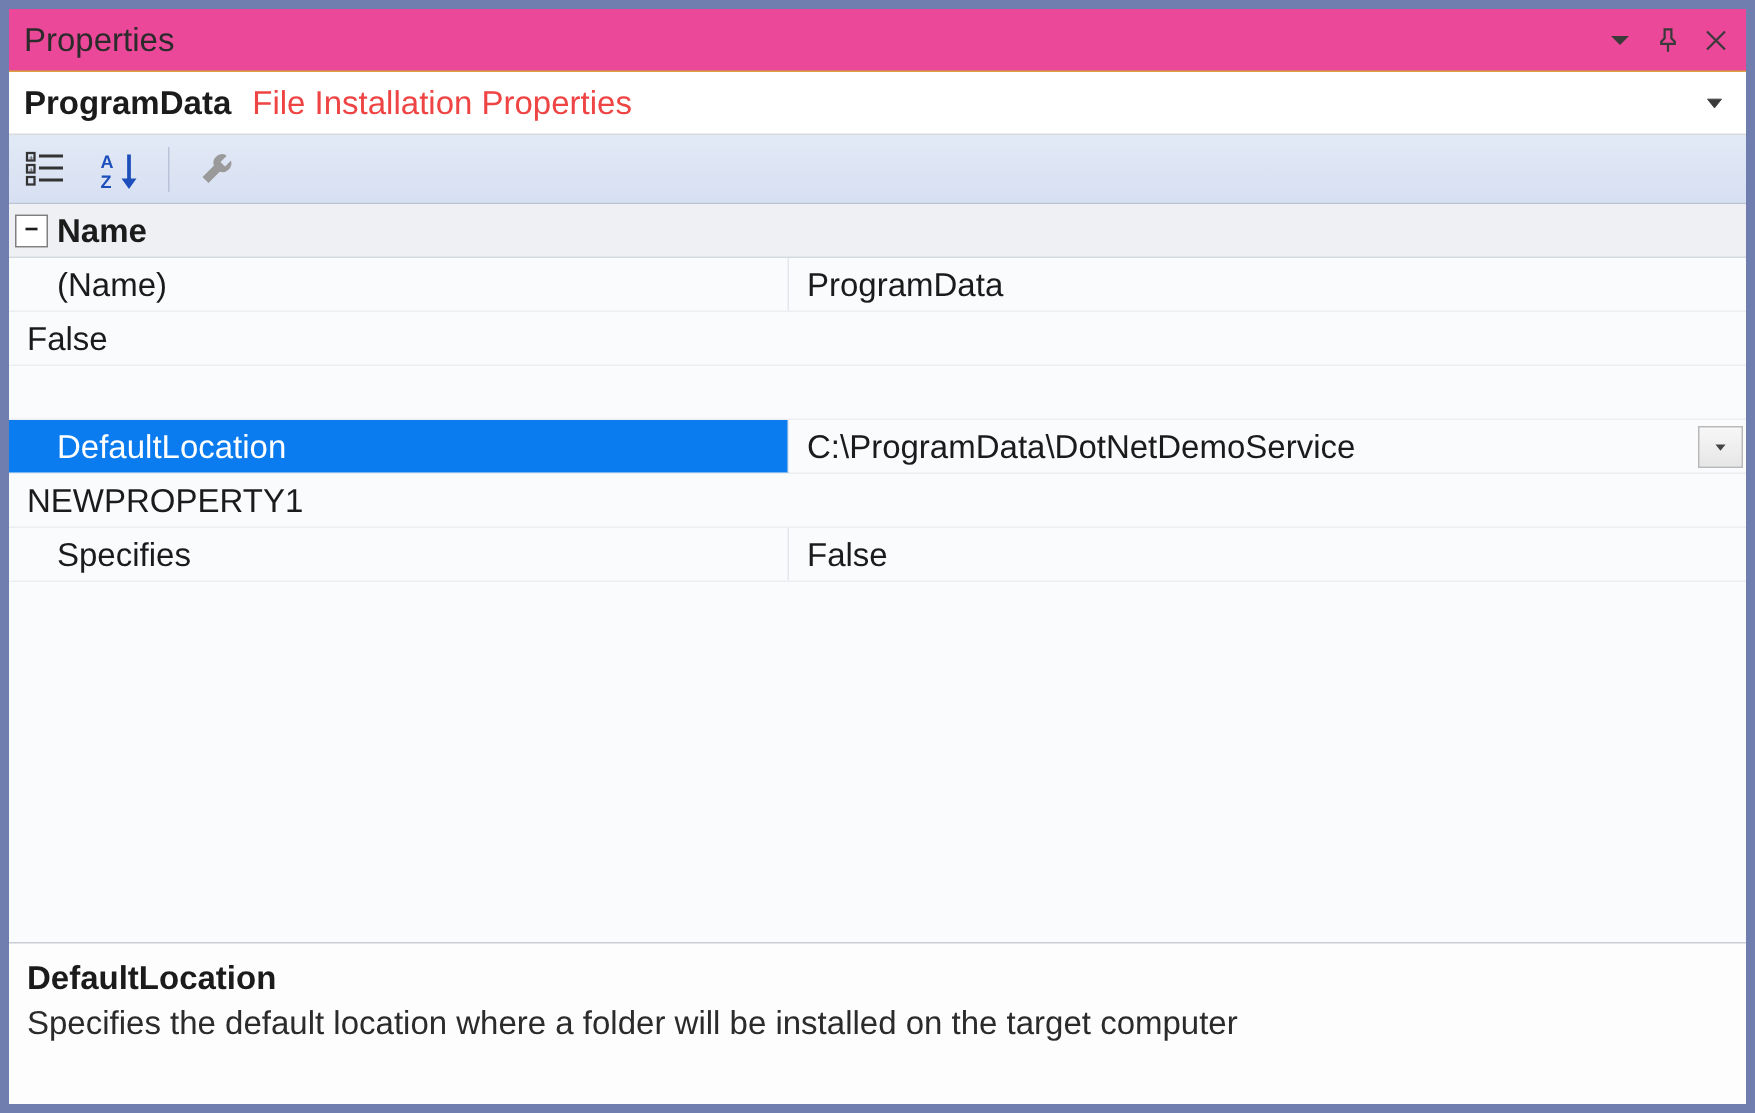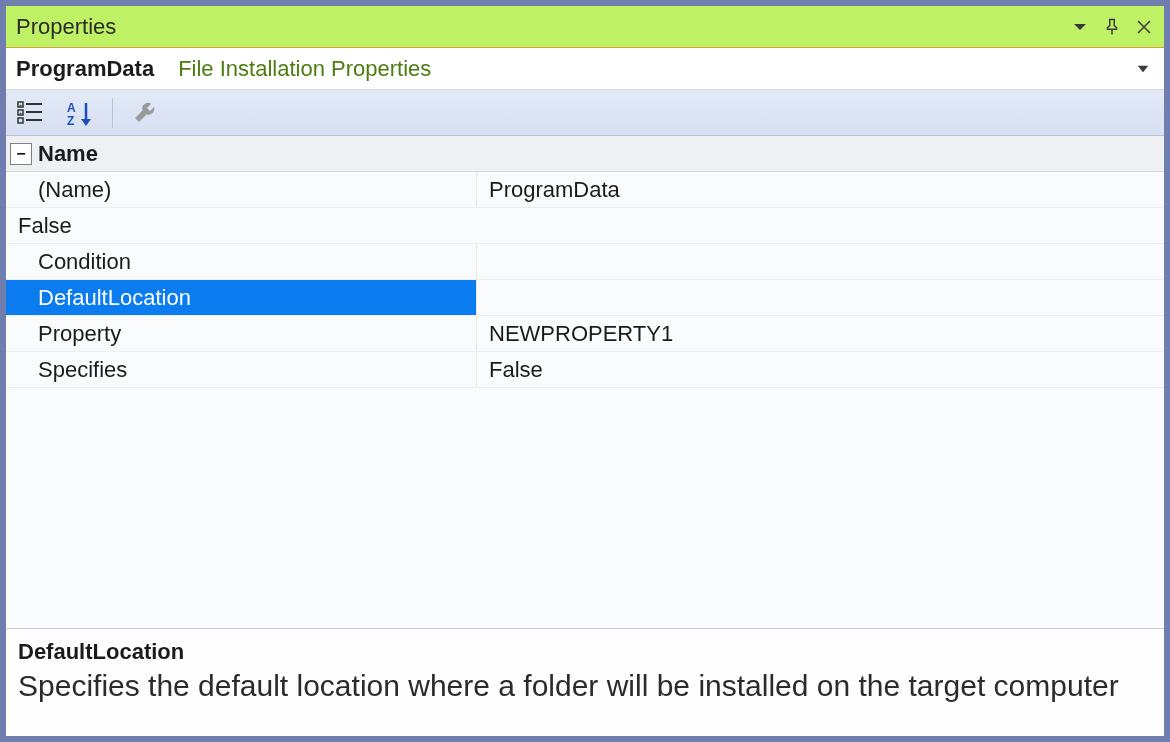--- a/index.html
+++ b/index.html
@@ -6,40 +6,40 @@
   html, body { width: 1170px; height: 742px; font-family: "Segoe UI", Arial, sans-serif; font-size: 22px; color: #1b1b1b; }
   .window {
     width: 1170px; height: 742px;
     border: 6px solid #6f7eae;
     background: #fdfdfd;
     display: flex; flex-direction: column;
     position: relative;
   }
   
   .titlebar {
-    background: #bef264;
+    background: #ec4899;
     height: 42px;
     display: flex; align-items: center;
     padding: 0 6px 0 10px;
     border-bottom: 1px solid #d9a13f;
   }
   .titlebar .title { flex: 1; font-size: 22px; color: #2b2b2b; }
   .titlebar .ctl { width: 28px; height: 28px; display: flex; align-items: center; justify-content: center; margin-left: 4px; color: #3a3a3a; cursor: pointer; }
   .titlebar .ctl svg { width: 18px; height: 18px; stroke: #3a3a3a; fill: none; stroke-width: 2; }
 
   
   .objrow {
     height: 42px;
     display: flex; align-items: center;
     padding: 0 10px;
     border-bottom: 1px solid #dadada;
     background: #ffffff;
   }
   .objrow .objname { font-weight: 700; font-size: 22px; }
-  .objrow .objtype { font-size: 22px; color: #4d7c0f; margin-left: 24px; flex: 1; }
+  .objrow .objtype { font-size: 22px; color: #ef4444; margin-left: 14px; flex: 1; }
   .objrow .chev { width: 22px; height: 22px; display:flex; align-items:center; justify-content:center; cursor:pointer; }
   .objrow .chev svg { width: 14px; height: 14px; stroke:#3a3a3a; fill:#3a3a3a; }
 
   
   .toolbar {
     height: 46px;
     background: linear-gradient(#e2e9f6, #d7e0f2);
     border-bottom: 1px solid #b9c3d8;
     display: flex; align-items: center;
     padding-left: 6px;
@@ -58,21 +58,21 @@
     padding-left: 4px;
   }
   .cathdr .toggle { width: 22px; height: 22px; border:1px solid #808080; display:flex; align-items:center; justify-content:center; font-size:16px; line-height:1; margin-right:6px; cursor:pointer; background:#fff; }
 
   .row {
     display: flex; align-items: stretch;
     height: 36px;
     border-bottom: 1px solid #eceef2;
   }
   .row .name {
-    width: 471px;
+    width: 520px;
     padding-left: 32px;
     display: flex; align-items: center;
     border-right: 1px solid #e5e7ec;
   }
   .row .val {
     flex: 1;
     padding-left: 12px;
     display: flex; align-items: center;
   }
   .row.sel .name {
@@ -91,21 +91,21 @@
   .row .drop svg { width:10px; height:10px; fill:#444; }
 
   
   .desc {
     border-top: 1px solid #c9cdd4;
     padding: 10px 12px 14px 12px;
     background: #fdfdfd;
     min-height: 108px;
   }
   .desc .dname { font-weight: 700; font-size: 22px; margin-bottom: 4px; }
-  .desc .dtext { font-size: 30px; color: #2b2b2b; }
+  .desc .dtext { font-size: 22px; color: #2b2b2b; }
 </style>
 </head>
 <body>
 
 <div class="window">
 
   <div class="titlebar">
     <div class="title">Properties</div>
     <div class="ctl">
       <svg viewBox="0 0 24 24">
@@ -174,30 +174,36 @@
           <div class="val">
             <span style="flex: 1 1 0%;">ProgramData</span>
           </div>
         </div>
         <div class="row">
           <div class="val">
             <span style="flex: 1 1 0%;">False</span>
           </div>
         </div>
         <div class="row">
-          <div class="name">Condition</div>
           <div class="val">
             <span style="flex: 1 1 0%;"></span>
           </div>
         </div>
         <div class="row sel">
           <div class="name">DefaultLocation</div>
-        </div>
-        <div class="row">
-          <div class="name">Property</div>
+          <div class="val">
+            <span style="flex: 1 1 0%;">C:\ProgramData\DotNetDemoService</span>
+            <div class="drop">
+              <svg viewBox="0 0 24 24">
+                <polygon points="4,8 20,8 12,18"></polygon>
+              </svg>
+            </div>
+          </div>
+        </div>
+        <div class="row">
           <div class="val">
             <span style="flex: 1 1 0%;">NEWPROPERTY1</span>
           </div>
         </div>
         <div class="row">
           <div class="name">Specifies</div>
           <div class="val">
             <span style="flex: 1 1 0%;">False</span>
           </div>
         </div>

